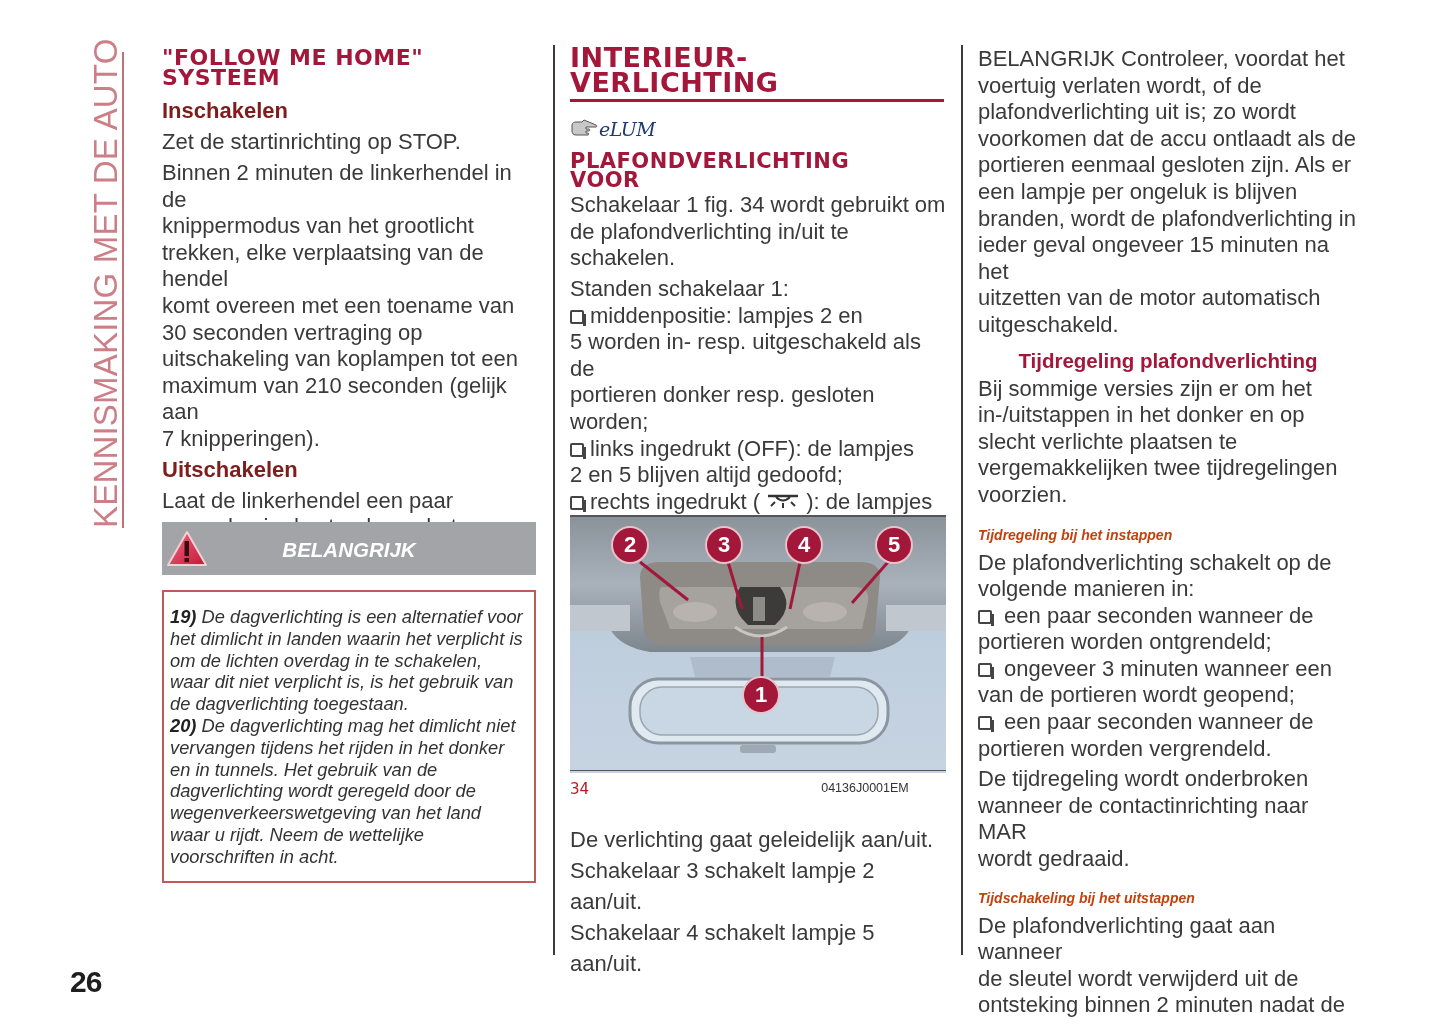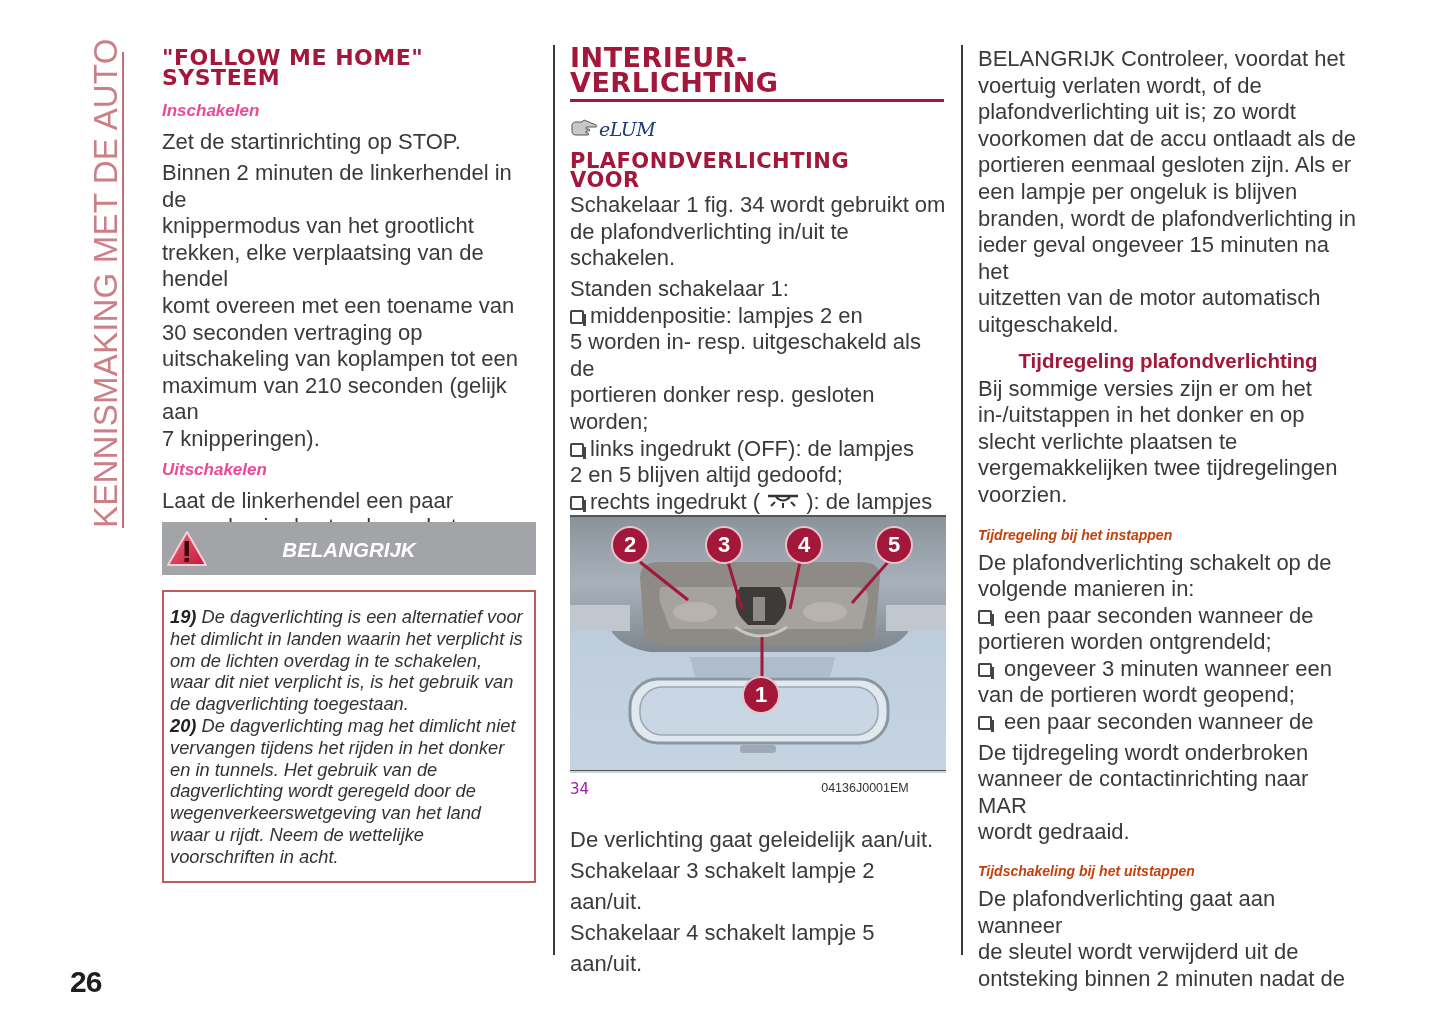--- a/index.html
+++ b/index.html
@@ -24,42 +24,42 @@
     .vdiv { position:absolute; width:2px; background:#3a3a3a; }
     .vdiv1 { left:553px; top:45px; height:910px; }
     .vdiv2 { left:961px; top:45px; height:910px; }
 
     .h-red { font-family:"DejaVu Sans", sans-serif; font-weight:900; color:#a3173a;
       text-transform:uppercase; line-height:0.92; margin:0; letter-spacing:0.5px; }
     .h-red.big { font-size:27px; }
     .h-red.med { font-size:22px; }
     .h-red.sm  { font-size:21px; }
 
-    .h-black { font-weight:bold; color:#ec4899; font-size:17px; margin:0;font-style:italic; }
+    .h-black { font-weight:bold; color:#7f1d1d; font-size:22px; margin:0; }
     .h-red-sub { font-weight:bold; color:#a3173a; font-size:20.5px; margin:0; }
     .h-black-it { font-weight:bold; font-style:italic; color:#c2410c; font-size:14px; margin:0; }
 
     p.t { margin:0; font-size:22px; line-height:26.6px; color:#3a3a3a; }
 
     .bullet { display:inline-block; width:14px; height:14px; border:2.5px solid #444; border-radius:2px;
       margin-right:6px; vertical-align:-1px; box-sizing:border-box; position:relative; }
     .bullet::after { content:""; position:absolute; right:-4px; top:2px; width:3px; height:12px; background:#444; }
 
     .warn-bar { position:absolute; left:162px; top:522px; width:374px; height:53px; background:#a3a4a7; }
     .warn-bar .label { position:absolute; left:0; right:0; top:0; line-height:56px; text-align:center;
       color:#ffffff; font-weight:bold; font-style:italic; font-size:20.5px; padding-left:0; }
     .warn-icon { position:absolute; left:166px; top:530px; width:42px; height:38px; }
 
     .note-box { position:absolute; left:162px; top:590px; width:374px; height:293px; box-sizing:border-box;
       border:2px solid #bf5a5a; padding:14px 0 0 6px; }
     .note-box p { margin:0; font-style:italic; font-size:18.3px; line-height:21.8px; color:#333; }
     .note-box b { font-style:italic; color:#222; }
 
     .fig { position:absolute; left:570px; top:515px; width:376px; height:256px; overflow:hidden; border-top:2px solid #555; }
-    .fig-num { position:absolute; left:570px; top:780px; font-size:15px; color:#a21caf; font-family:"DejaVu Sans", sans-serif; }
+    .fig-num { position:absolute; left:570px; top:780px; font-size:15px; color:#b91c1c; font-family:"DejaVu Sans", sans-serif; }
     .fig-code { position:absolute; left:786px; top:781px; width:158px; text-align:center; font-size:12.5px; font-weight:normal; color:#333; }
 
     .elum { display:inline-flex; align-items:center; height:26px; margin:14px 0 10px 0; }
   </style>
 </head>
 <body>
 
 <div class="side-label">
   <div class="txt">KENNISMAKING MET DE AUTO</div>
 </div>
@@ -253,20 +253,21 @@
   <p class="t">
     <span class="bullet"></span><span style="white-space:pre;"> een paar seconden wanneer de</span><br>
     <span>portieren worden ontgrendeld;</span>
   </p>
   <p class="t">
     <span class="bullet"></span><span style="white-space:pre;"> ongeveer 3 minuten wanneer een</span><br>
     <span>van de portieren wordt geopend;</span>
   </p>
   <p class="t">
     <span class="bullet"></span><span style="white-space:pre;"> een paar seconden wanneer de</span><br>
+    <span>portieren worden vergrendeld.</span>
   </p>
   <p class="t" style="margin-top:4px;">
     <span>De tijdregeling wordt onderbroken</span><br>
     <span>wanneer de contactinrichting naar MAR</span><br>
     <span>wordt gedraaid.</span>
   </p>
   <h3 class="h-black-it" style="margin-top:11px;line-height:28px;">Tijdschakeling bij het uitstappen</h3>
   <p class="t" style="margin-top:1px;">
     <span>De plafondverlichting gaat aan wanneer</span><br>
     <span>de sleutel wordt verwijderd uit de</span><br>

